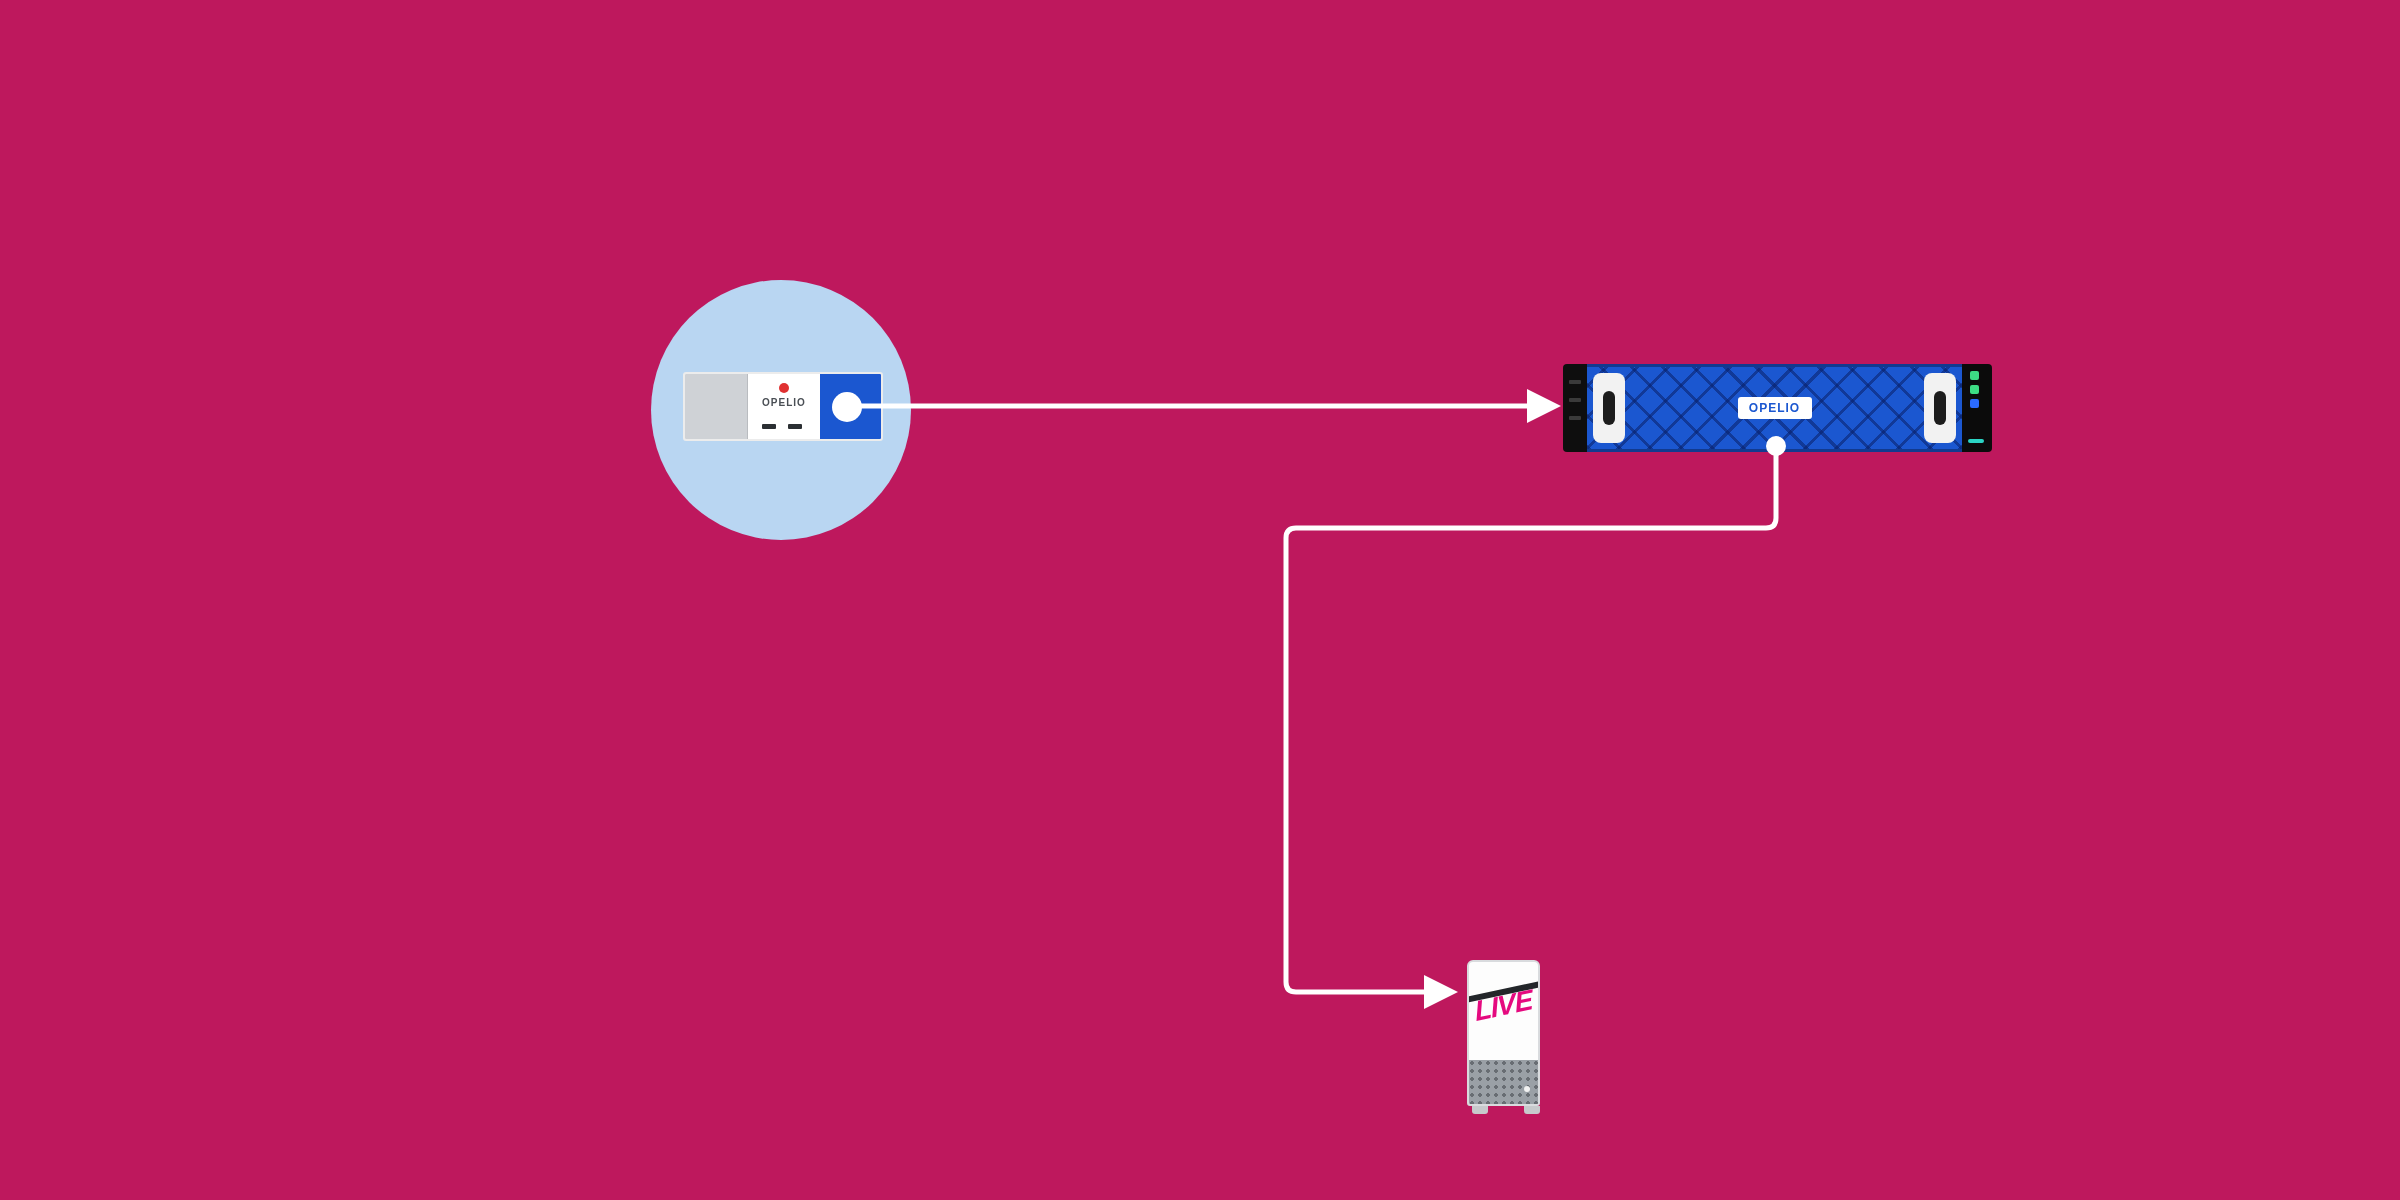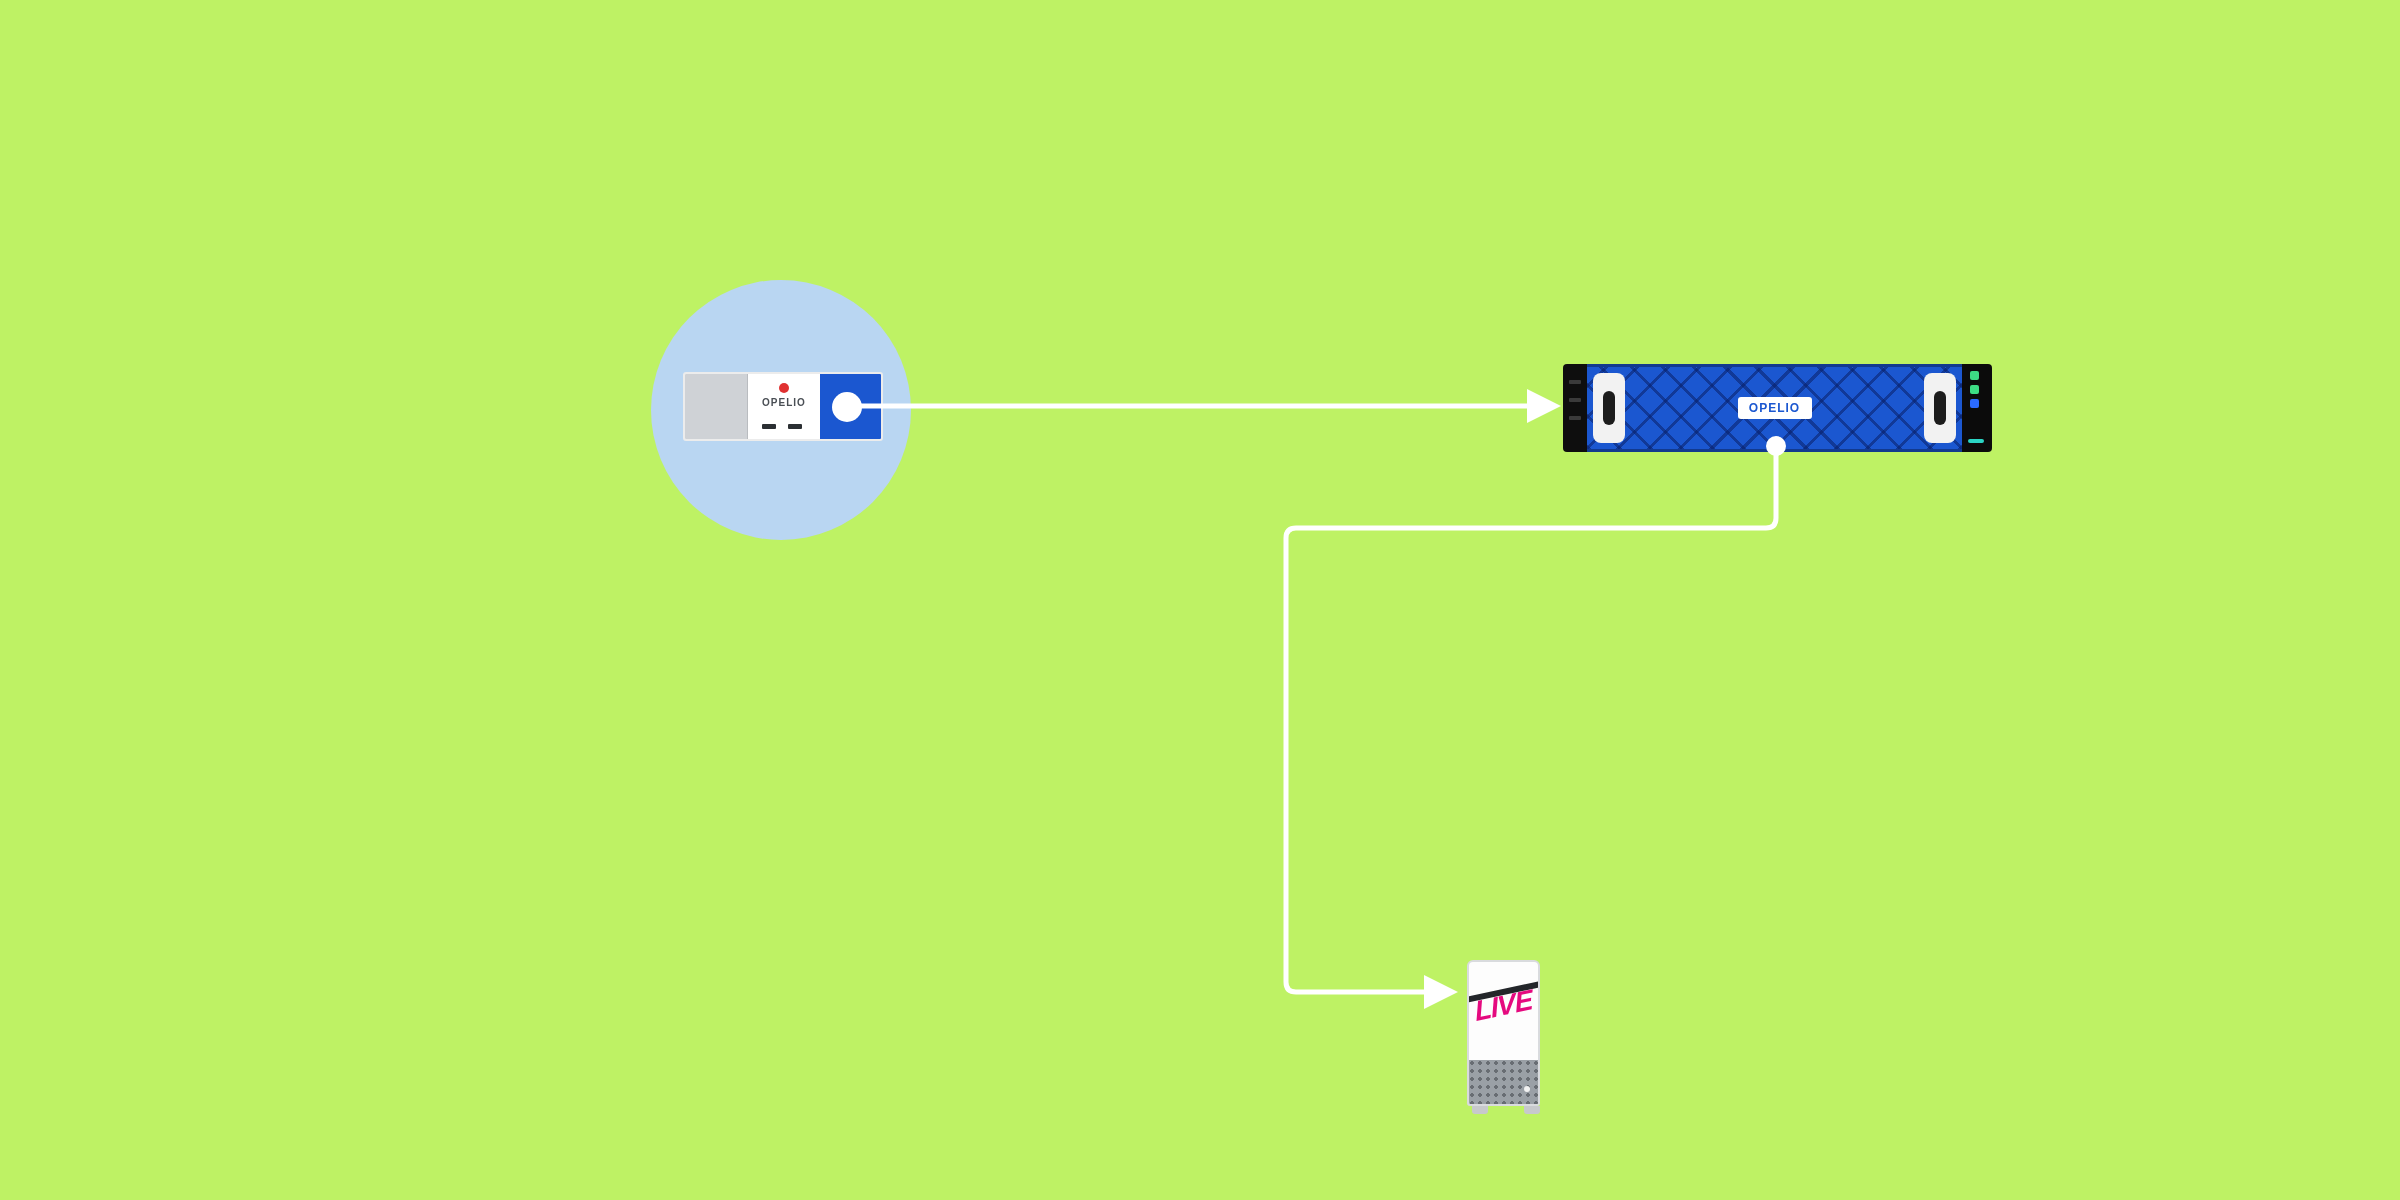--- a/index.html
+++ b/index.html
@@ -1,17 +1,17 @@
 <!DOCTYPE html>
 <html><head>
 <meta charset="utf-8">
 <style>
   html,body{margin:0;padding:0;background:#000;}
   body{width:2400px;height:1200px;overflow:hidden;font-family:"Liberation Sans",sans-serif;}
-  .canvas{position:relative;width:2400px;height:1200px;background:#bef264;}
+  .canvas{position:relative;width:2400px;height:1200px;background:#be185d;}
   .abs{position:absolute;box-sizing:border-box;}
 
   
   .highlight-circle{left:651px;top:280px;width:260px;height:260px;border-radius:50%;background:#b9d6f2;}
 
   
   .encoder{left:683px;top:372px;width:200px;height:69px;background:#fff;border:2px solid #ececec;border-radius:3px;display:flex;overflow:hidden;}
   .encoder-gray{width:62px;height:100%;background:#cfd2d6;border-right:1px solid #b9bcc0;}
   .encoder-mid{flex:1;position:relative;background:#fff;}
   .logo-dot{position:absolute;left:50%;top:9px;width:10px;height:10px;margin-left:-5px;border-radius:50%;background:#e03131;}

